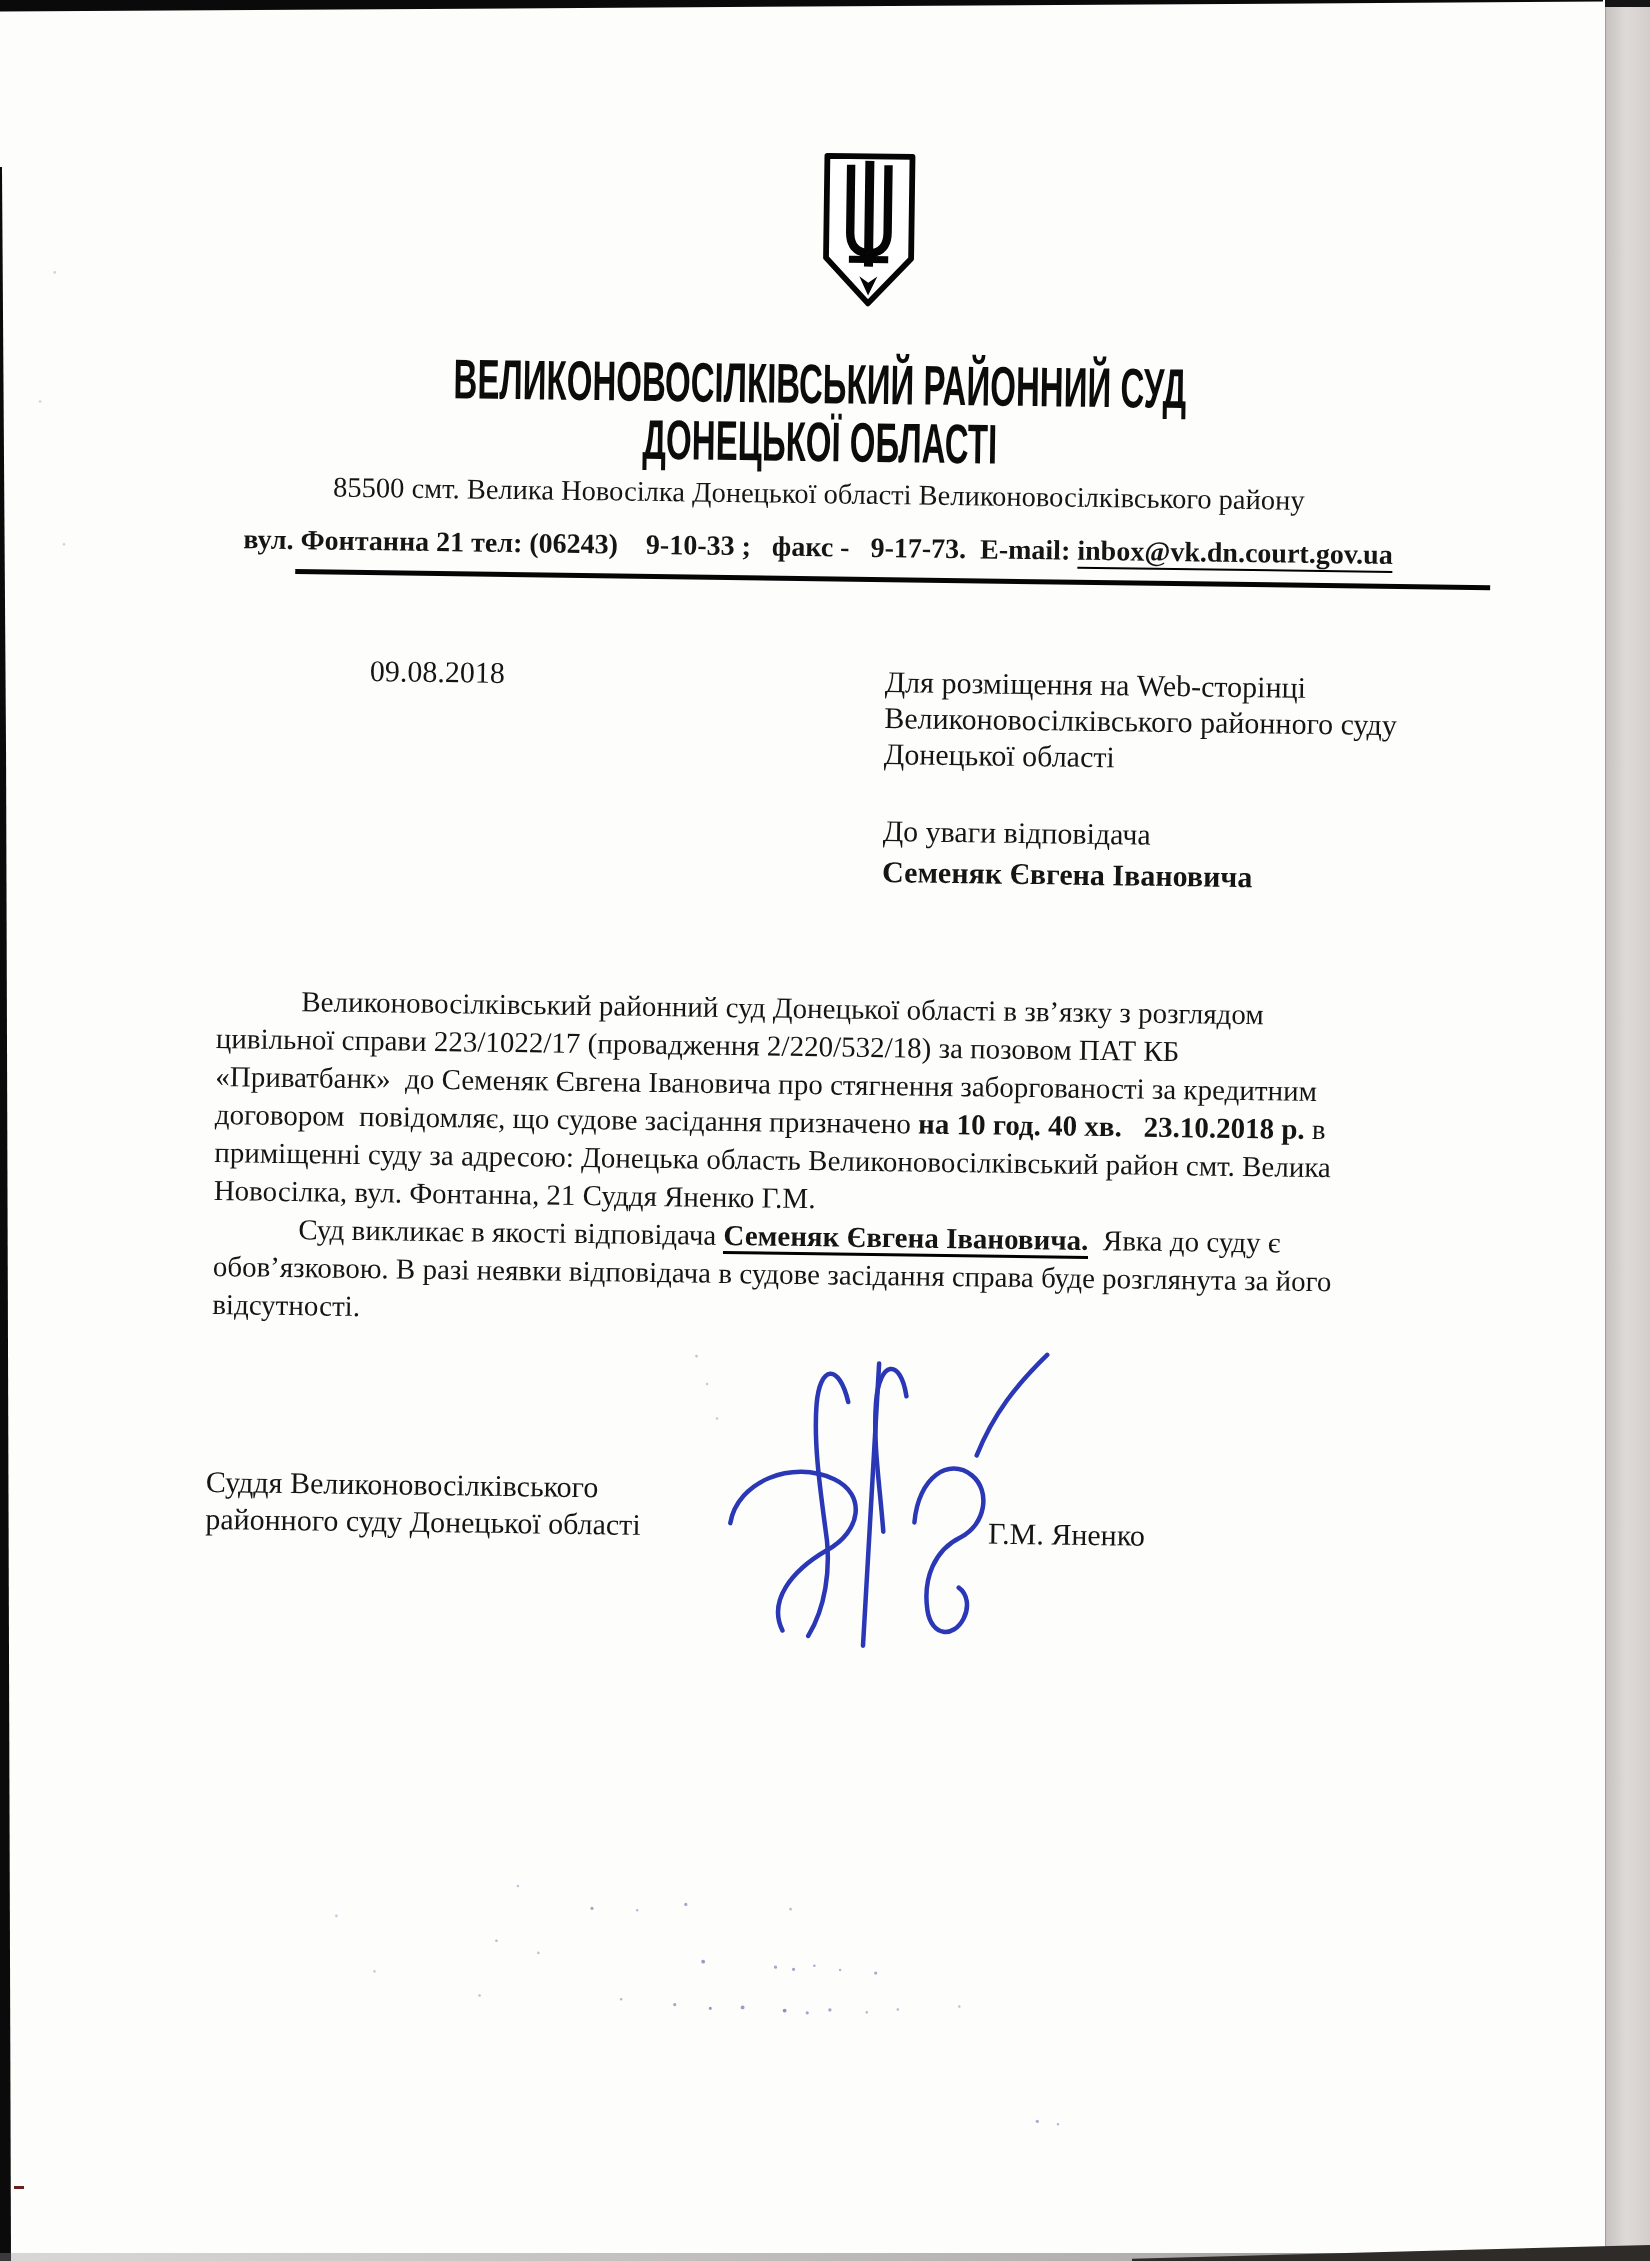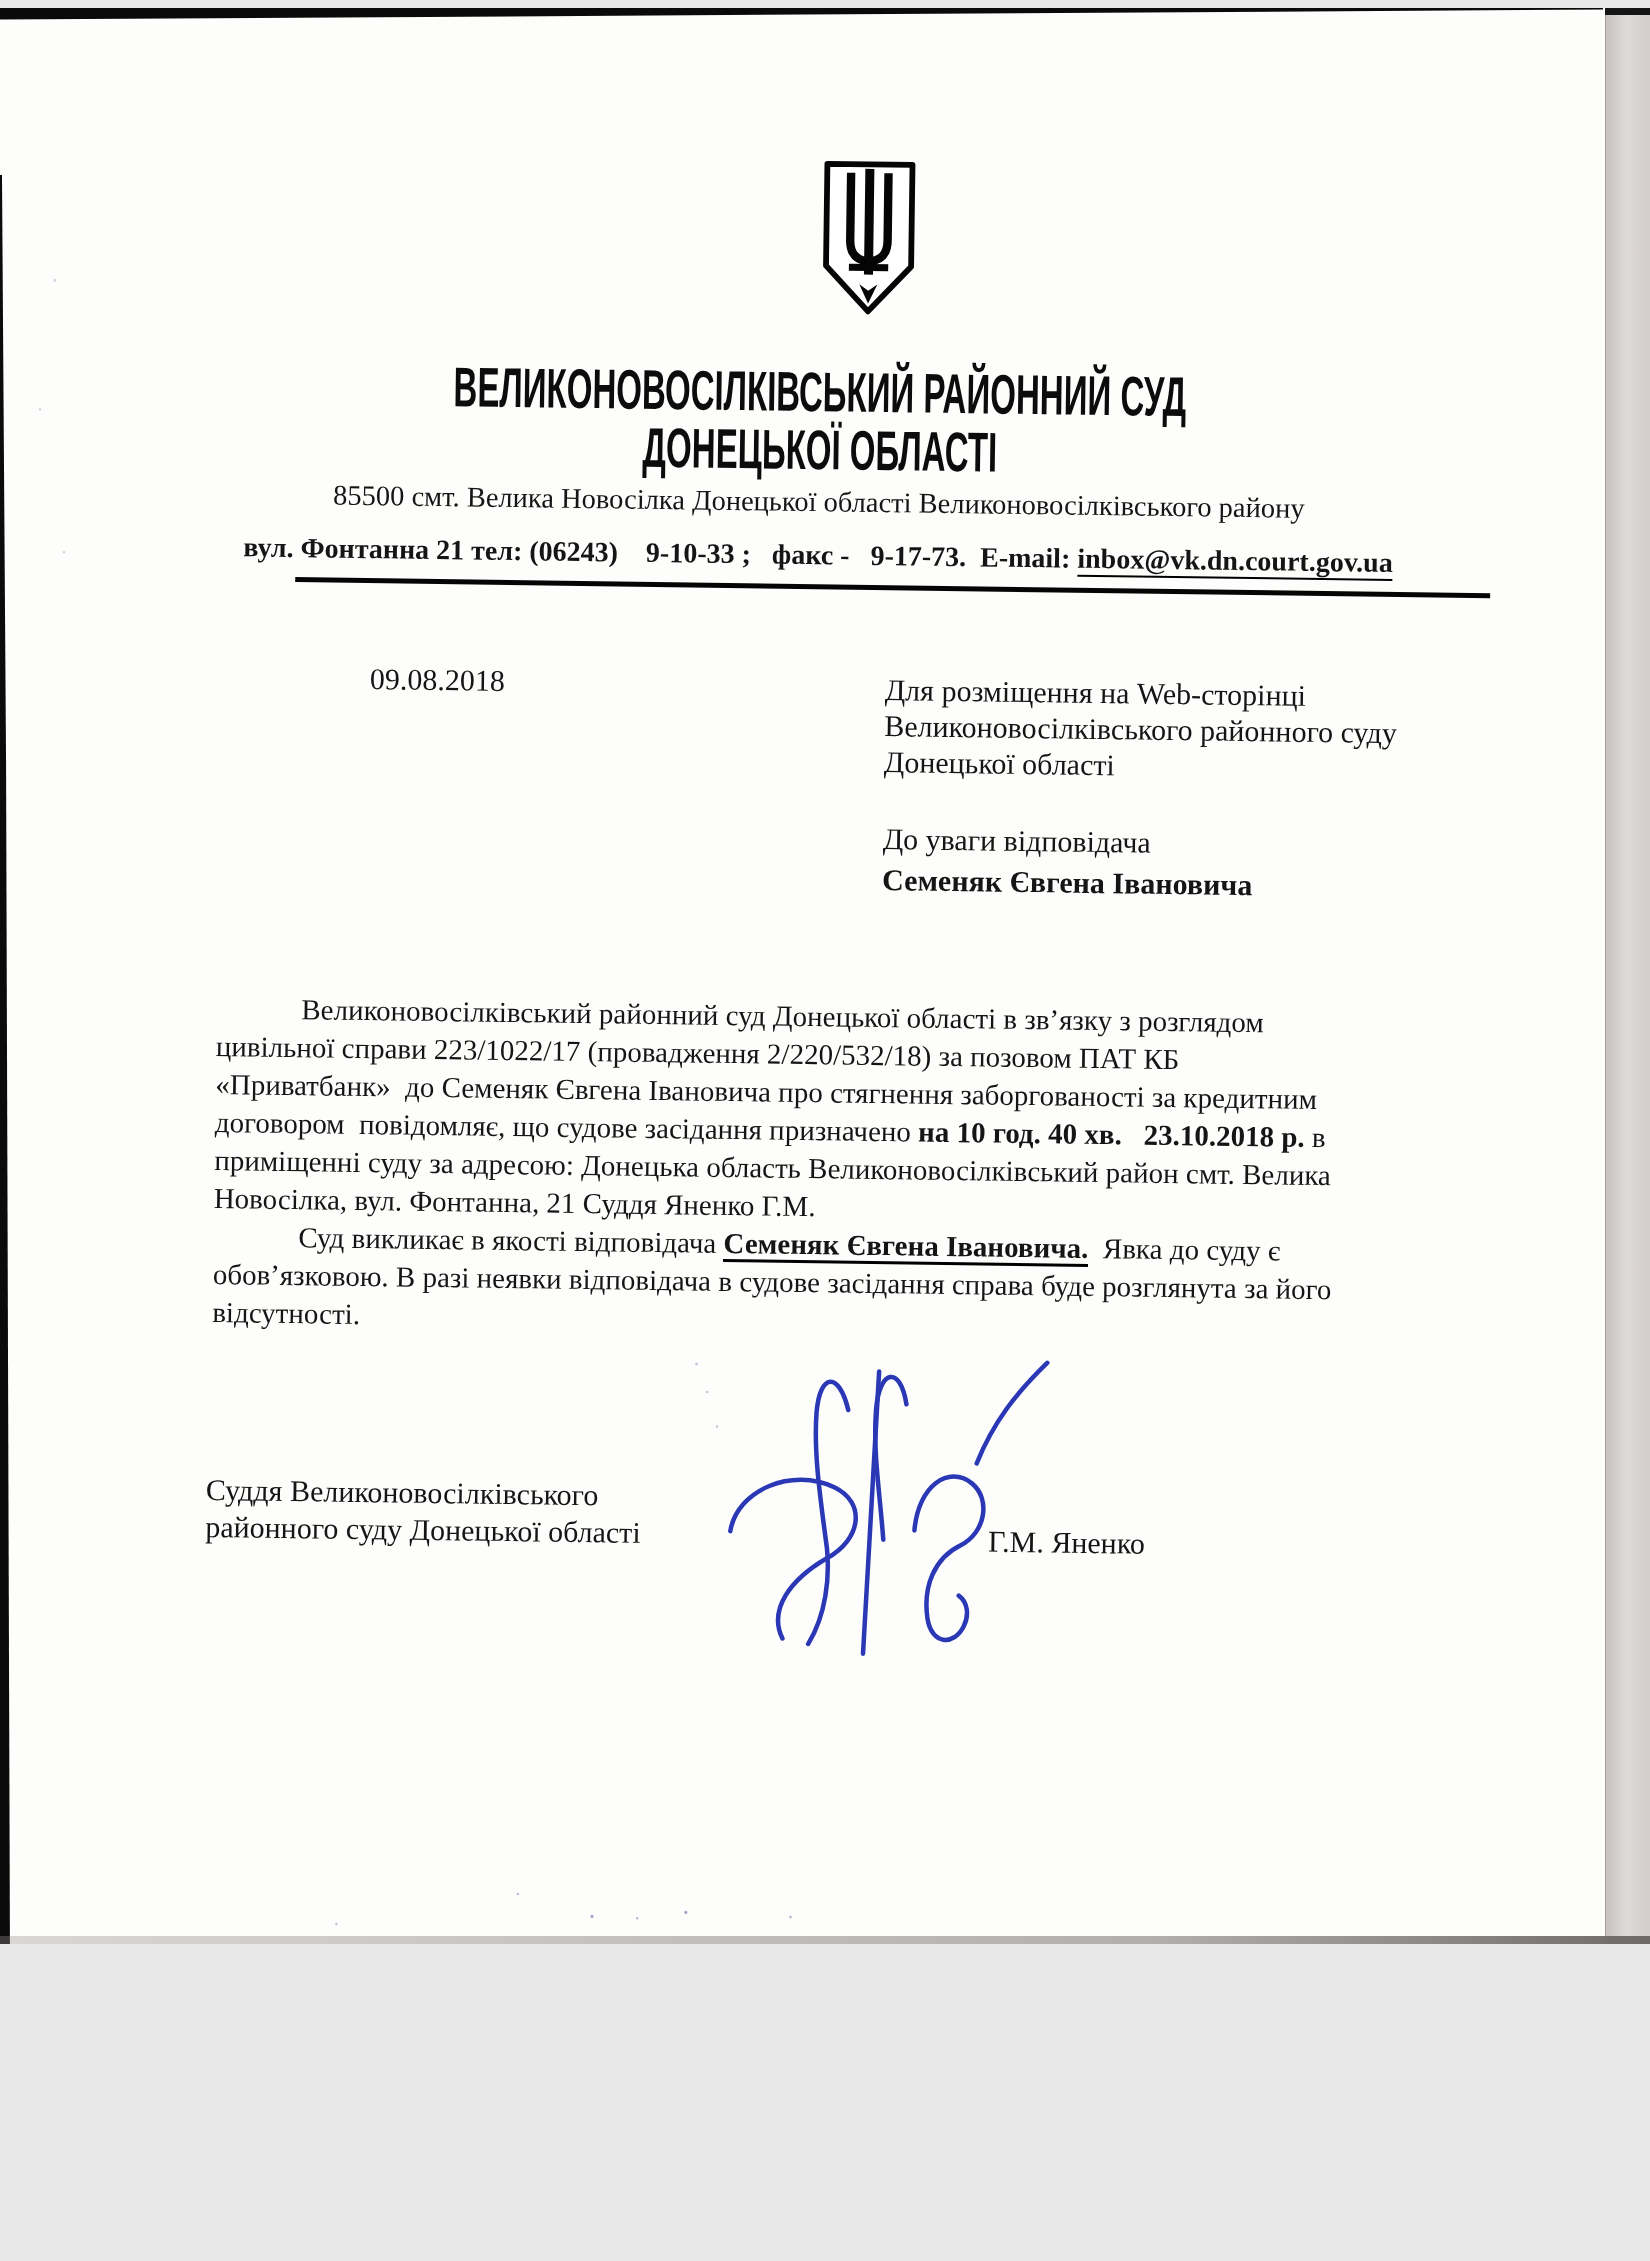--- a/index.html
+++ b/index.html
@@ -1,23 +1,22 @@
 <!DOCTYPE html>
 <html style="font-size:10.3px"><head>
 <meta charset="utf-8">
 <style>
   html,body{margin:0;padding:0;background:#e8e8e8;}
   .page{
     position:relative;
-    width:1651px;height:1936px;
+    width:1651px;height:2261px;
     background:#fdfdfc;
     overflow:hidden;
     font-family:"Liberation Serif", serif;
     color:#151515;
-    margin-top:8px;
   }
   
   .tilt{
     position:absolute;left:0;top:0;width:1651px;height:2261px;
     transform:rotate(0.78deg);
     transform-origin:0 0;
   }
   .abs{position:absolute;}
   .line{white-space:pre;}
   .center{left:0;width:1651px;text-align:center;}

